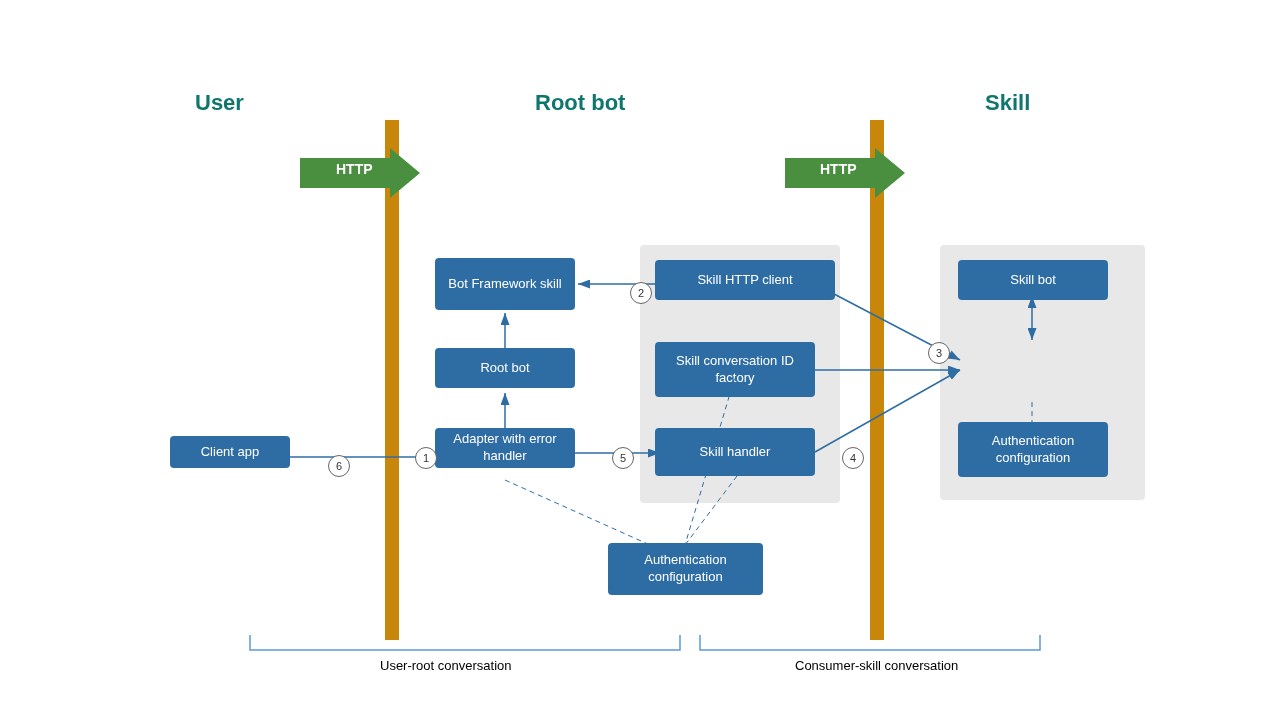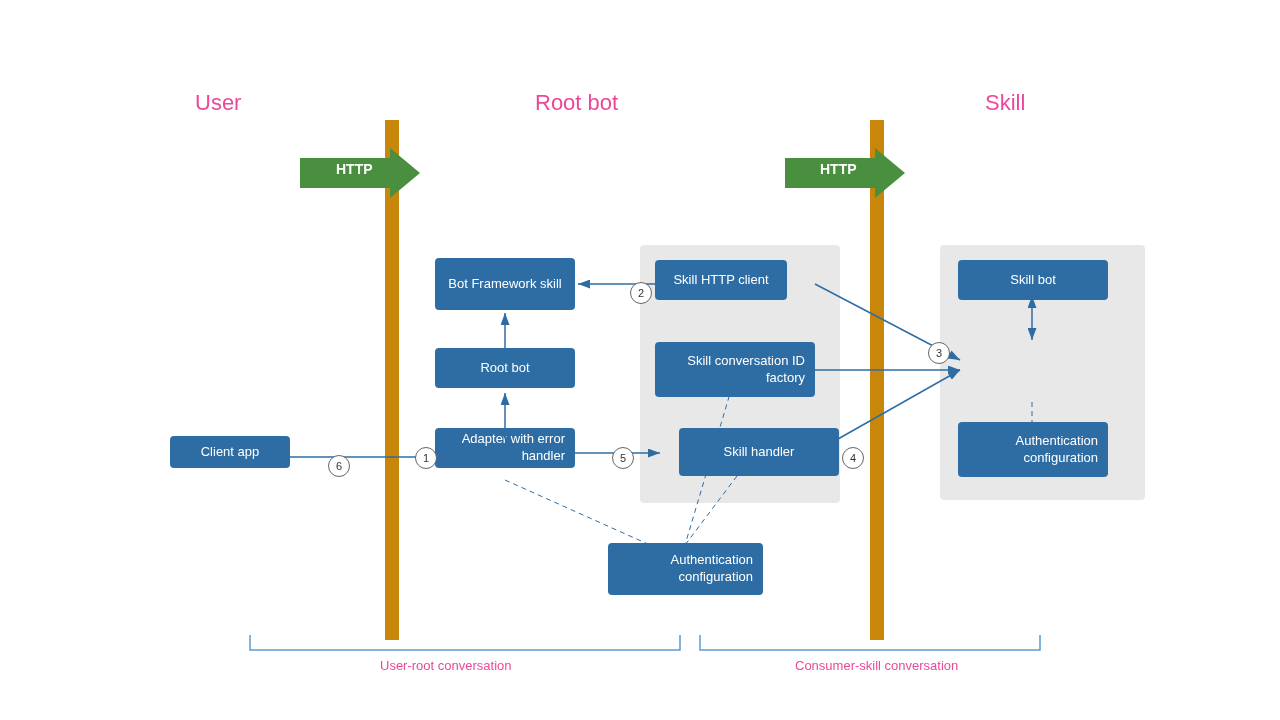--- a/index.html
+++ b/index.html
@@ -14,49 +14,49 @@
     .diagram-container {
       position: relative;
       width: 1280px;
       height: 720px;
       background: #fff;
     }
     
     .section-label {
       position: absolute;
       font-size: 22px;
-      font-weight: 400;
-      color: #ec4899;
+      font-weight: 700;
+      color: #0f766e;
       top: 90px;
     }
     
     .blue-box {
       position: absolute;
       background: #2e6da4;
       color: #fff;
       border-radius: 4px;
       display: flex;
       align-items: center;
       justify-content: center;
-      text-align: right;
+      text-align: center;
       font-size: 13px;
       font-weight: 500;
       line-height: 1.3;
       padding: 6px 10px;
     }
     
     .gray-panel {
       position: absolute;
       background: #e8e8e8;
       border-radius: 4px;
     }
     .bracket-label {
       position: absolute;
       font-size: 13px;
-      color: #ec4899;
+      color: #000000;
     }
     
     .circle-num {
       position: absolute;
       width: 22px;
       height: 22px;
       border-radius: 50%;
       border: 1.5px solid #666;
       background: #fff;
       display: flex;
@@ -139,25 +139,25 @@
   <div class="gray-panel" style="left:940px; top:245px; width:205px; height:255px;"></div>
 
   <div class="blue-box" style="left:170px; top:436px; width:120px; height:32px;">Client app</div>
 
   <div class="blue-box" style="left:435px; top:258px; width:140px; height:52px;">Bot Framework skill</div>
 
   <div class="blue-box" style="left:435px; top:348px; width:140px; height:40px;">Root bot</div>
 
   <div class="blue-box" style="left:435px; top:428px; width:140px; height:40px;">Adapter with error handler</div>
 
-  <div class="blue-box" style="left:655px; top:260px; width:132px; height:40px;">Skill HTTP client</div>
+  <div class="blue-box" style="left:655px; top:260px; width:180px; height:40px;">Skill HTTP client</div>
 
   <div class="blue-box" style="left:655px; top:342px; width:160px; height:55px;">Skill conversation ID factory</div>
 
-  <div class="blue-box" style="left:679px; top:428px; width:160px; height:48px;">Skill handler</div>
+  <div class="blue-box" style="left:655px; top:428px; width:160px; height:48px;">Skill handler</div>
 
   <div class="blue-box" style="left:608px; top:543px; width:155px; height:52px;">Authentication configuration</div>
 
   <div class="blue-box" style="left:958px; top:260px; width:150px; height:40px;">Skill bot</div>
 
 
   <div class="blue-box" style="left:958px; top:422px; width:150px; height:55px;">Authentication configuration</div>
 
   <div class="circle-num" style="left:415px; top:447px;">1</div>
   <div class="circle-num" style="left:630px; top:282px;">2</div>

